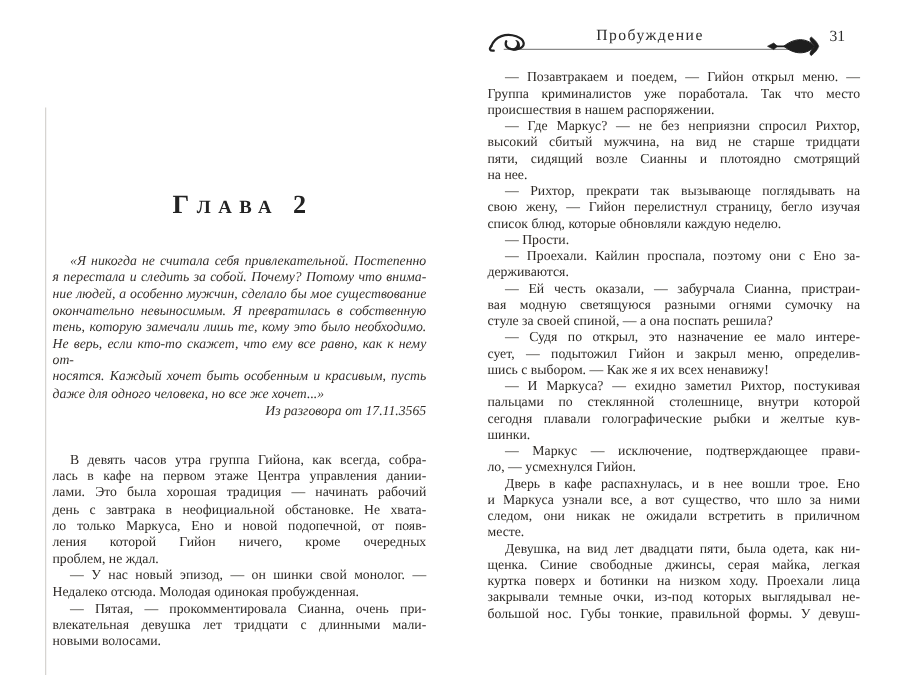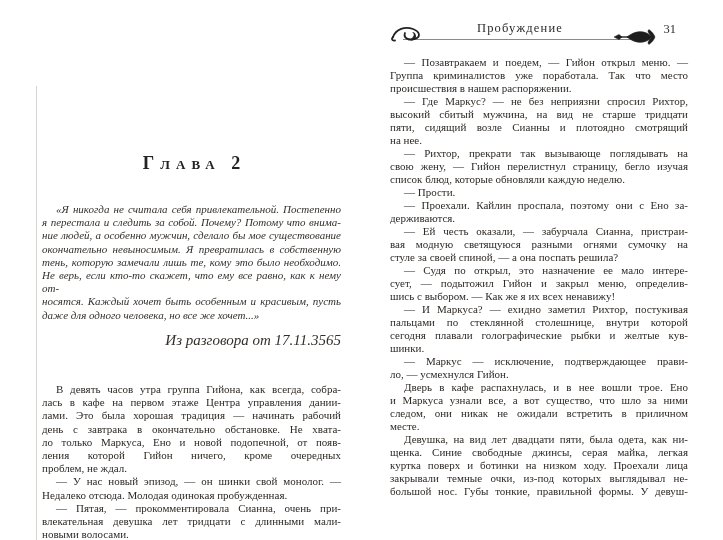--- a/index.html
+++ b/index.html
@@ -13,36 +13,36 @@
     position:absolute;left:36px;top:86px;bottom:0;width:1px;
     background:#d6d4d1;
   }
   .page{position:absolute;top:0;height:484px;}
   .page-left{left:42px;width:299px;}
   .page-right{left:390px;width:298px;}
 
   
   .chapter-heading{
     margin-top:152px;text-align:center;
-    font-size:18px;line-height:22px;font-weight:bold;
+    font-size:21px;line-height:22px;font-weight:bold;
     font-variant:small-caps;letter-spacing:6px;color:#232323;
     text-indent:6px; 
   }
 
   
   .epigraph{margin-top:29px;font-style:italic;color:#332f2b;}
   .epigraph .line{line-height:13.2px;}
   .epigraph-attribution{
-    margin-top:12px;text-align:right;font-style:italic;
-    font-size:15px;line-height:13.2px;color:#332f2b;
+    margin-top:1px;text-align:right;font-style:italic;
+    font-size:11px;line-height:13.2px;color:#332f2b;
   }
 
   
   .bodytext{font-size:11px;}
-  .page-left .bodytext{margin-top:36px;}
+  .page-left .bodytext{margin-top:26px;}
   .page-right .bodytext{position:absolute;top:56px;left:0;right:0;}
   .line{
     font-size:11px;line-height:13.2px;
     text-align:left;
   }
   .page-right .line{line-height:13px;}
   .line.just{text-align:justify;text-align-last:justify;}
   .line.indent{text-indent:14px;}
   .para{margin:0;}
 
@@ -88,21 +88,21 @@
       </div>
     </div>
 
   <div class="epigraph-attribution">Из разговора от 17.11.3565</div>
 
   <div class="bodytext">
       <div class="para">
         <div class="line indent just">В девять часов утра группа Гийона, как всегда, собра-</div>
         <div class="line just">лась в кафе на первом этаже Центра управления дании-</div>
         <div class="line just">лами. Это была хорошая традиция — начинать рабочий</div>
-        <div class="line just">день с завтрака в окончательно обстановке. Не хвата-</div>
+        <div class="line just">день с завтрака в неофициальной обстановке. Не хвата-</div>
         <div class="line just">ло только Маркуса, Ено и новой подопечной, от появ-</div>
         <div class="line just">ления которой Гийон ничего, кроме очередных</div>
         <div class="line">проблем, не ждал.</div>
       </div>
       <div class="para">
         <div class="line indent just">— У нас новый эпизод, — он шинки свой монолог. —</div>
         <div class="line">Недалеко отсюда. Молодая одинокая пробужденная.</div>
       </div>
       <div class="para">
         <div class="line indent just">— Пятая, — прокомментировала Сианна, очень при-</div>

